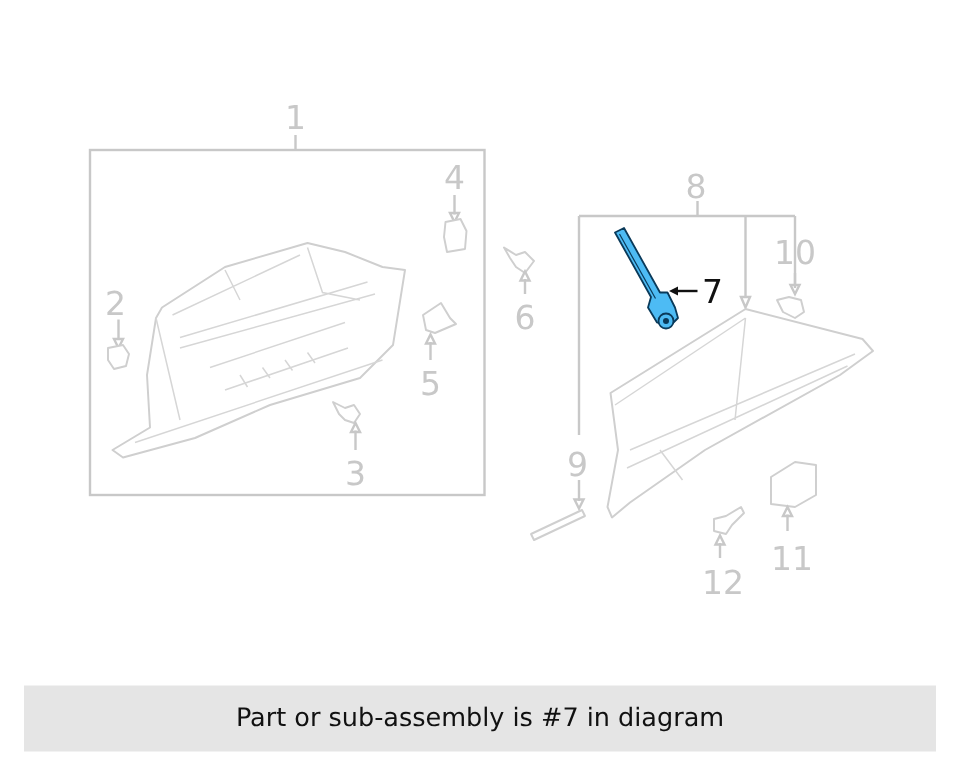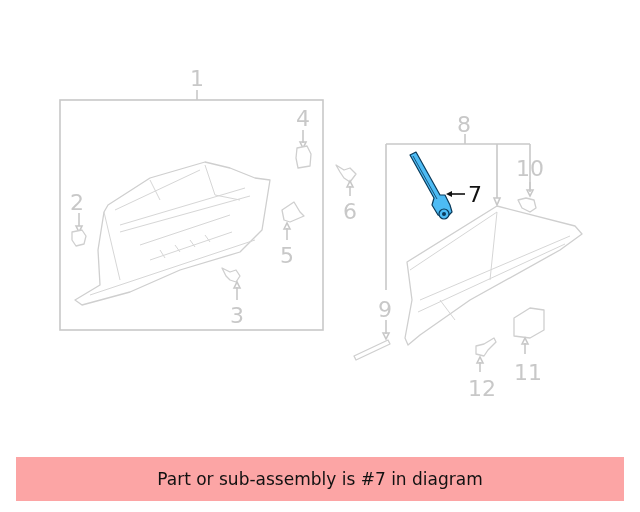--- a/index.html
+++ b/index.html
@@ -3,21 +3,21 @@
 <meta charset="utf-8">
 <style>
   html,body{margin:0;padding:0;background:#ffffff;}
   body{width:640px;height:512px;position:relative;overflow:hidden;font-family:"DejaVu Sans",sans-serif;}
   #diagram{position:absolute;left:0;top:0;width:640px;height:450px;}
   .lbl{font-family:"DejaVu Sans",sans-serif;font-size:22px;fill:#c8c8c8;}
   .lbl-hl{font-family:"DejaVu Sans",sans-serif;font-size:22px;fill:#111111;}
   .ln{stroke:#c8c8c8;stroke-width:1.6;fill:none;}
   .part{stroke:#cfcfcf;stroke-width:1.3;fill:#ffffff;stroke-linejoin:round;}
   .part-thin{stroke:#d6d6d6;stroke-width:1;fill:none;}
-  .banner{position:absolute;left:16px;top:457px;width:608px;height:44px;background:#fca5a5;
+  .banner{position:absolute;left:16px;top:457px;width:608px;height:44px;background:#e5e5e5;
     display:flex;flex-direction:column;align-items:center;justify-content:center;}
   .banner span{font-family:"DejaVu Sans",sans-serif;font-size:17px;line-height:20px;color:#111111;}
 </style>
 </head>
 <body>
 
 <svg id="diagram" viewBox="0 0 640 450" xmlns="http://www.w3.org/2000/svg">
 
   <g>
     <line class="ln" x1="197" y1="90" x2="197" y2="100"></line>

